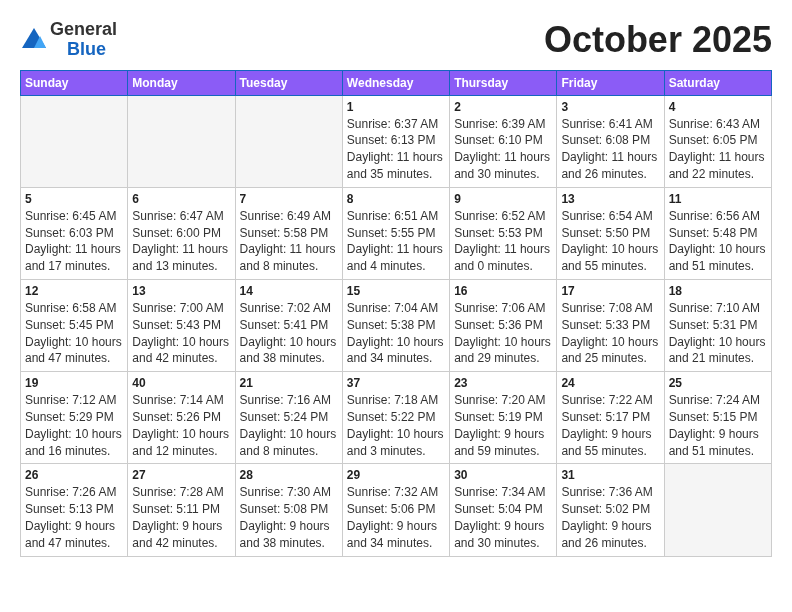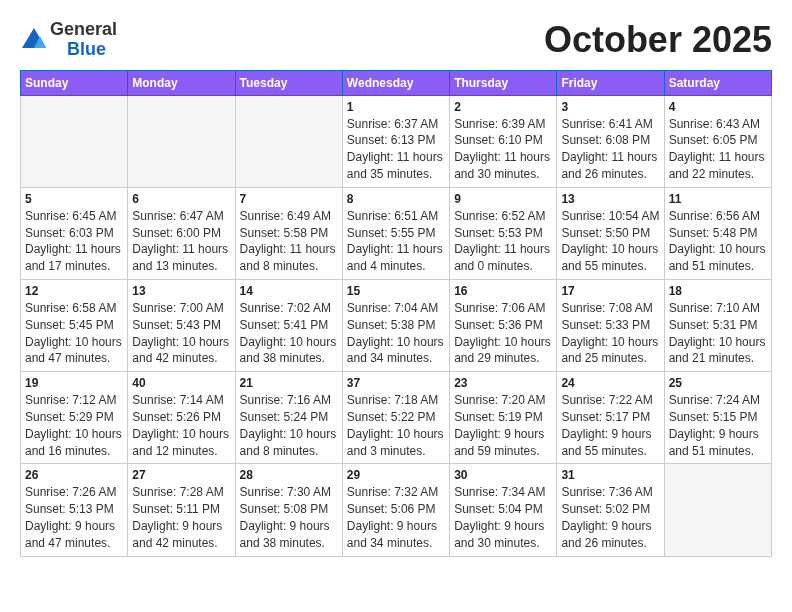--- a/index.html
+++ b/index.html
@@ -195,21 +195,21 @@
           </td>
           <td>
             <span class="day-number">9</span>
             <div class="day-info">Sunrise: 6:52 AM
 Sunset: 5:53 PM
 Daylight: 11 hours
 and 0 minutes.</div>
           </td>
           <td>
             <span class="day-number">13</span>
-            <div class="day-info">Sunrise: 10:54 AM
+            <div class="day-info">Sunrise: 6:54 AM
 Sunset: 5:50 PM
 Daylight: 10 hours
 and 55 minutes.</div>
           </td>
           <td>
             <span class="day-number">11</span>
             <div class="day-info">Sunrise: 6:56 AM
 Sunset: 5:48 PM
 Daylight: 10 hours
 and 51 minutes.</div>

